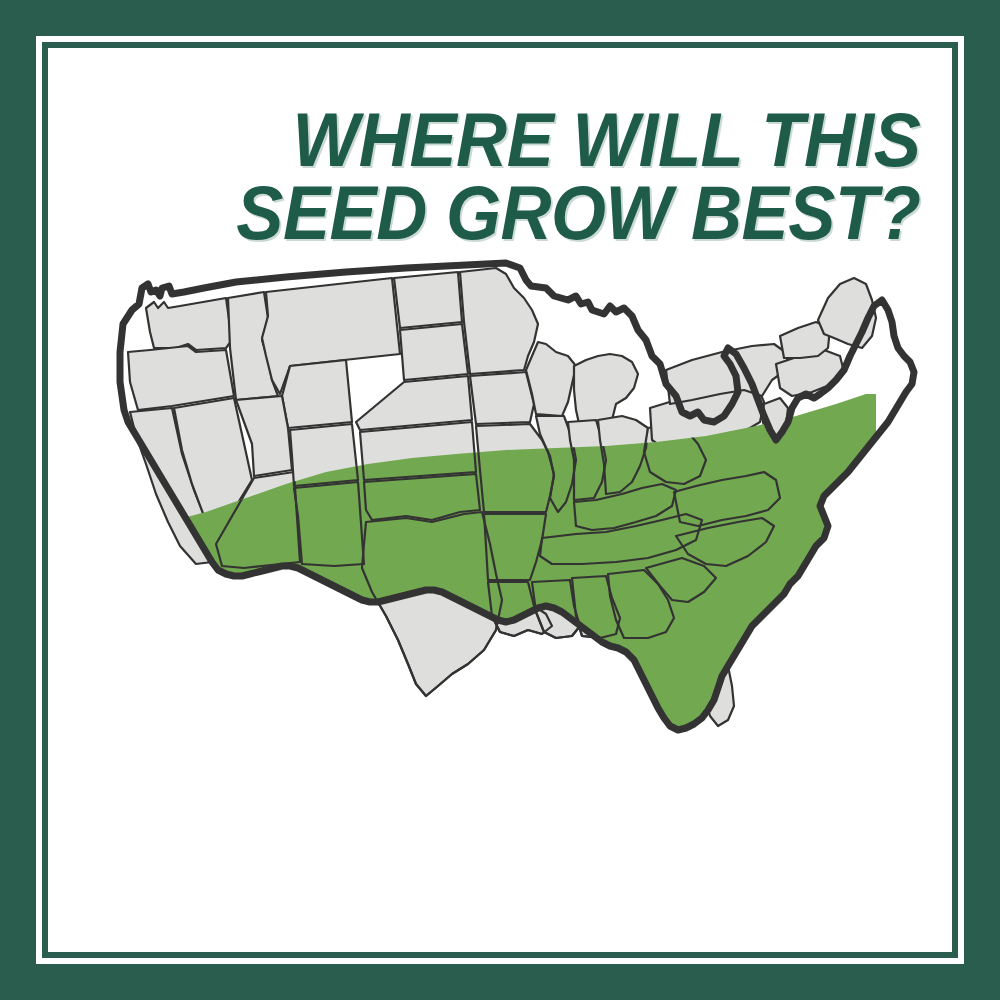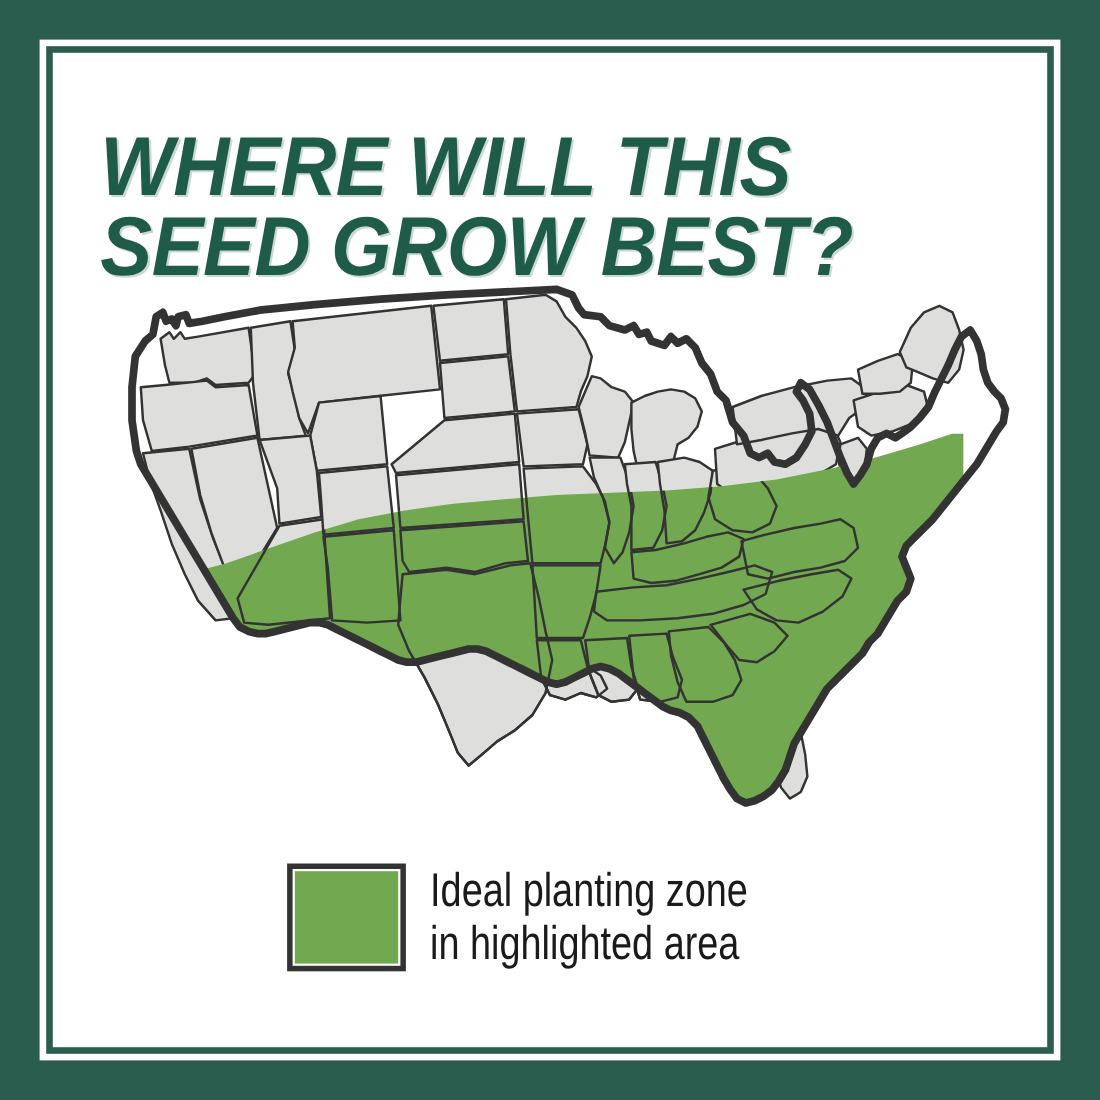--- a/index.html
+++ b/index.html
@@ -25,24 +25,23 @@
     background:#2a5d4e;
   }
   .panel{
     position:absolute; left:48px; top:48px; right:48px; bottom:48px;
     background:#ffffff;
     overflow:hidden;
   }
   
   .title-block{
     position:absolute;
-    left:12px; right:0; top:55px;
-    text-align:left;
+    left:0; right:0; top:55px;
+    text-align:right;
     pointer-events:none;
-    margin-top:12px;
   }
   .title-line{
     display:block;
     color:#1f5b49;
     font-family:"Liberation Sans", sans-serif;
     font-weight:bold;
     font-style:italic;
     font-size:76px;
     line-height:73px;
     letter-spacing:-0.5px;
@@ -283,26 +282,15 @@
              L502,380 L494,374 L486,368 L478,364 L470,362 L462,364 L454,368 L446,372 L438,376 L430,378
              L422,376 L414,372 L406,368 L398,364 L390,360 L382,356 L374,352 L366,348 L358,346 L350,346
              L342,348 L334,350 L326,352 L318,354 L310,356 L302,358 L294,358 L286,356 L278,352 L270,348
              L262,344 L254,340 L246,336 L238,332 L230,328 L222,324 L214,322 L206,322 L198,324 L190,326
              L182,328 L174,330 L166,332 L158,332 L150,330 L142,326 L136,318 L130,308 L124,298 L118,288
              L112,278 L106,268 L100,258 L94,248 L88,238 L82,228 L76,218 L70,208 L64,198 L58,188 L52,178
              L48,166 L46,152 L44,138 Z"></path>
       </svg>
     </div>
 
-    <div class="legend">
-      <div class="swatch-outer">
-        <div class="swatch-mid">
-          <div class="swatch-fill"></div>
-        </div>
-      </div>
-      <div class="legend-text">
-        <span>Ideal planting zone</span>
-        <span>in highlighted area</span>
-      </div>
-    </div>
 
   </div>
 </div>
 
 </body></html>

